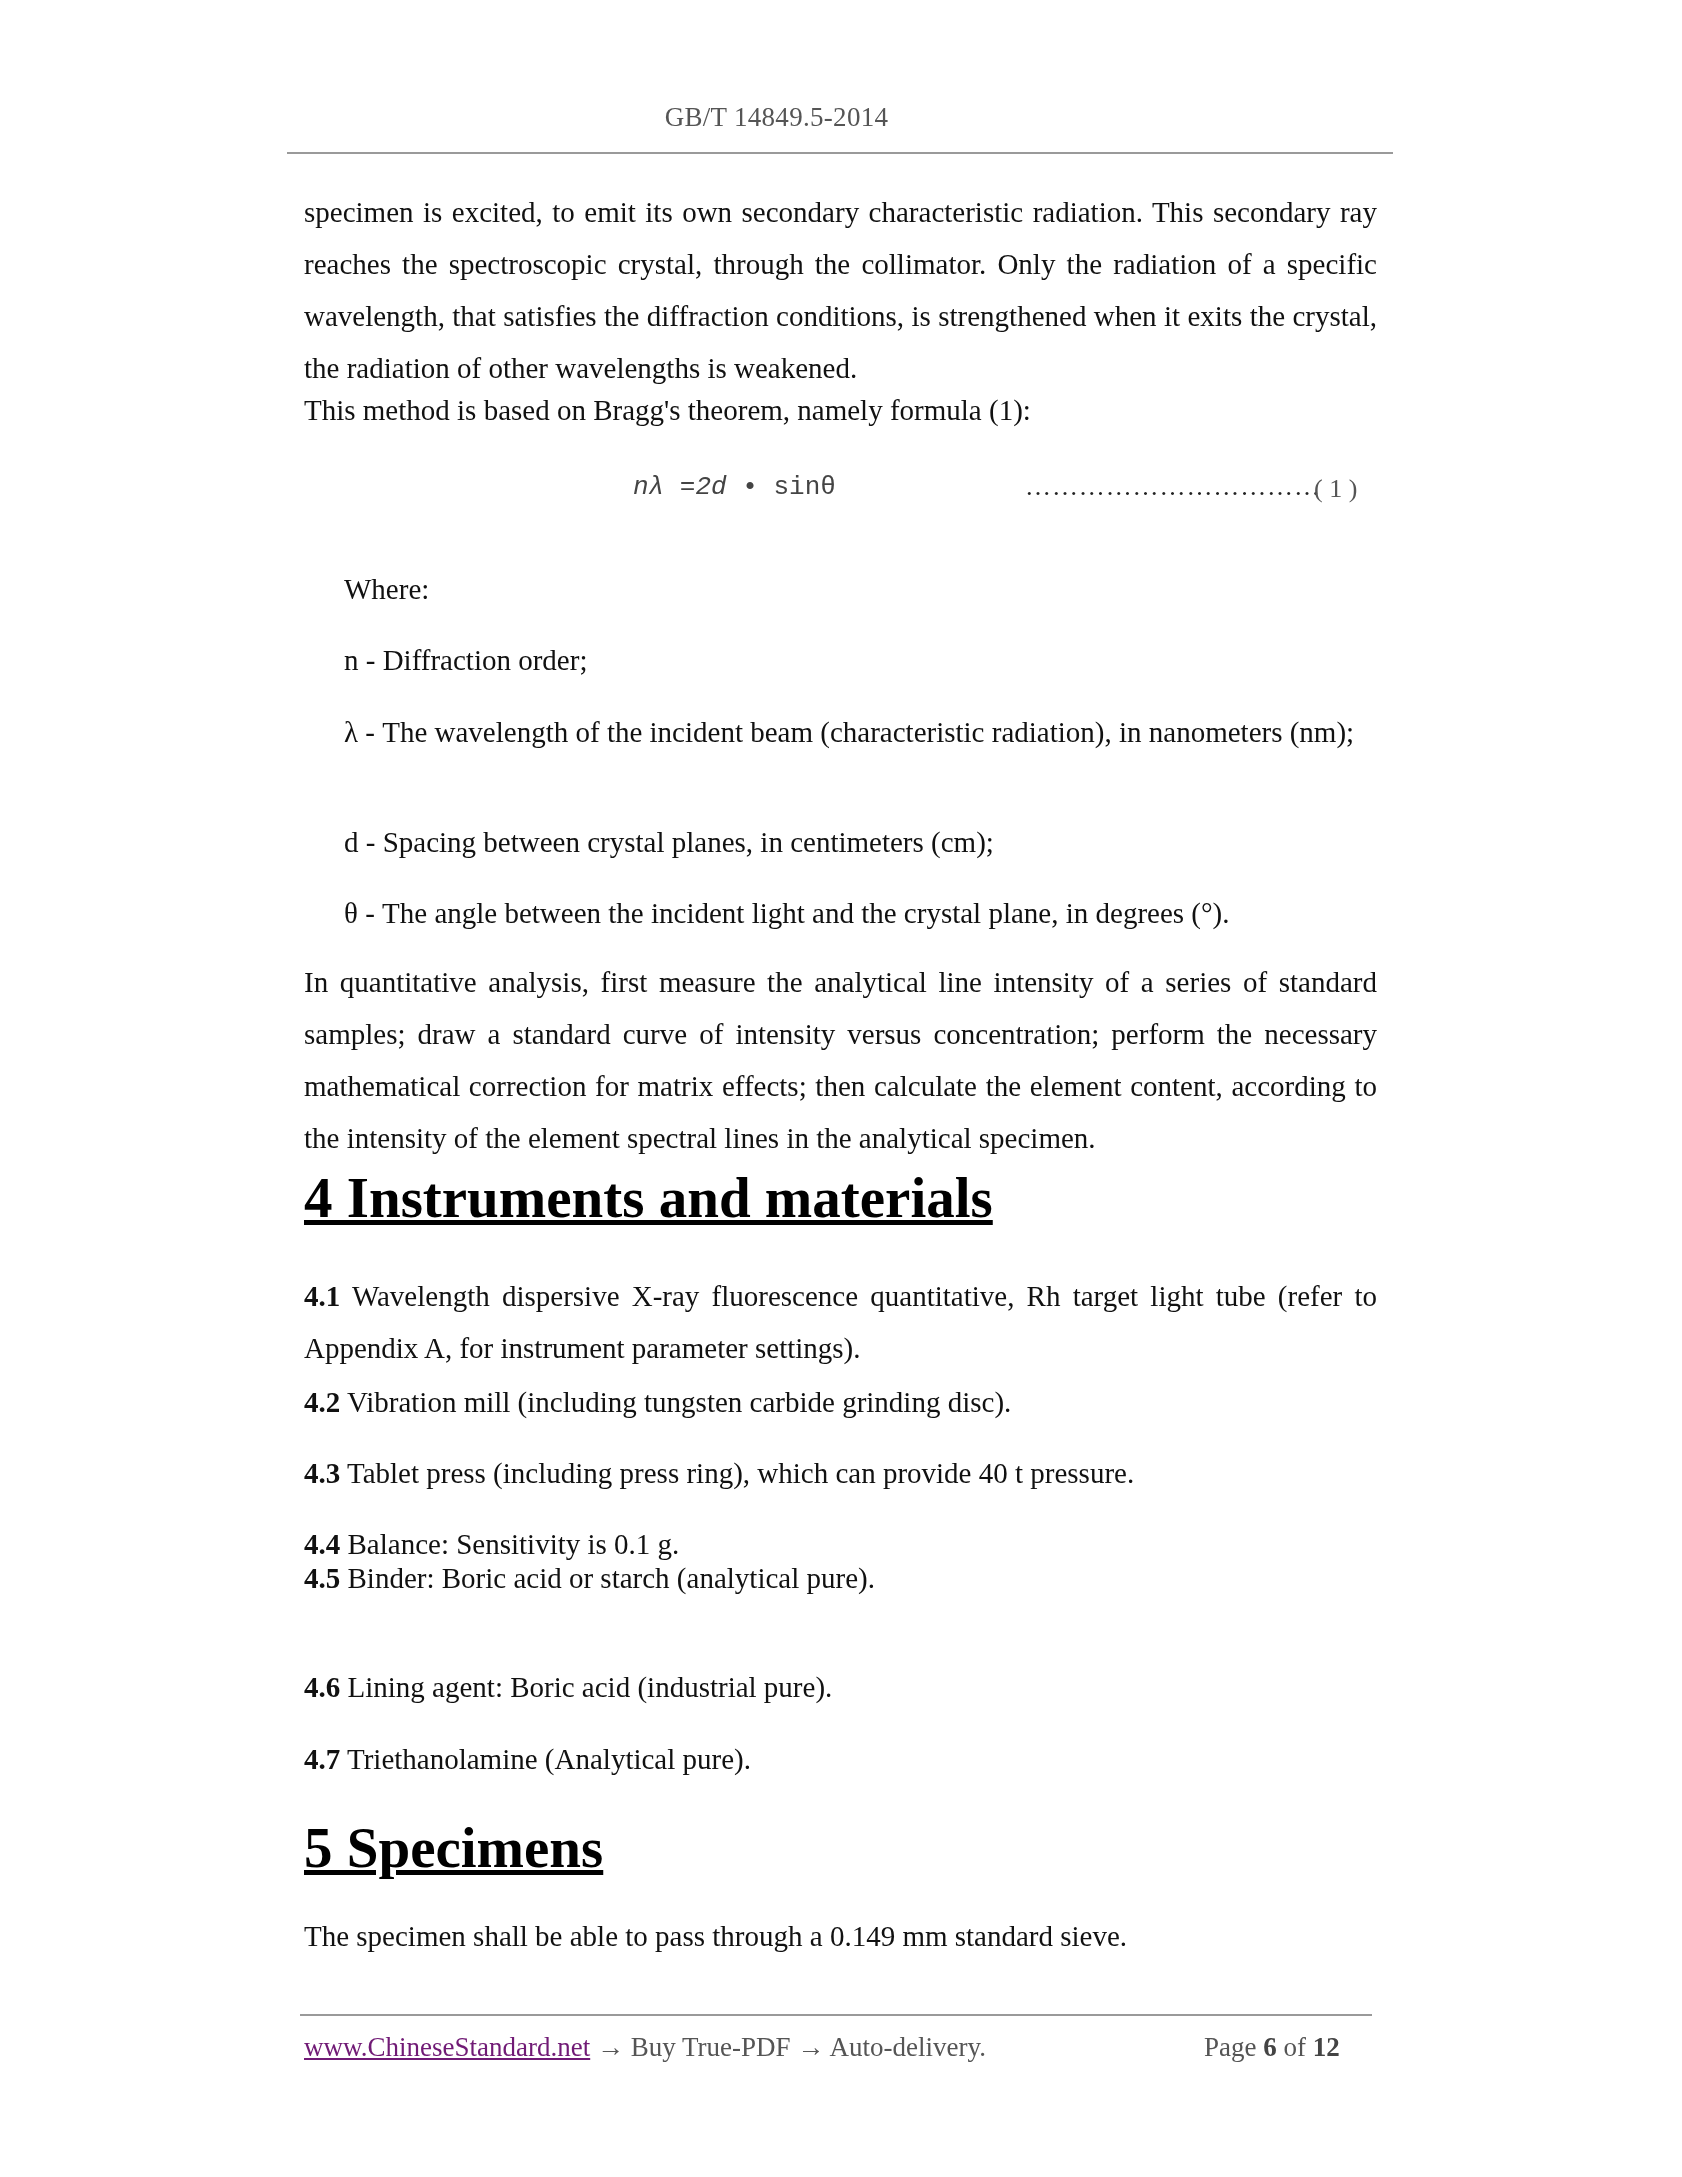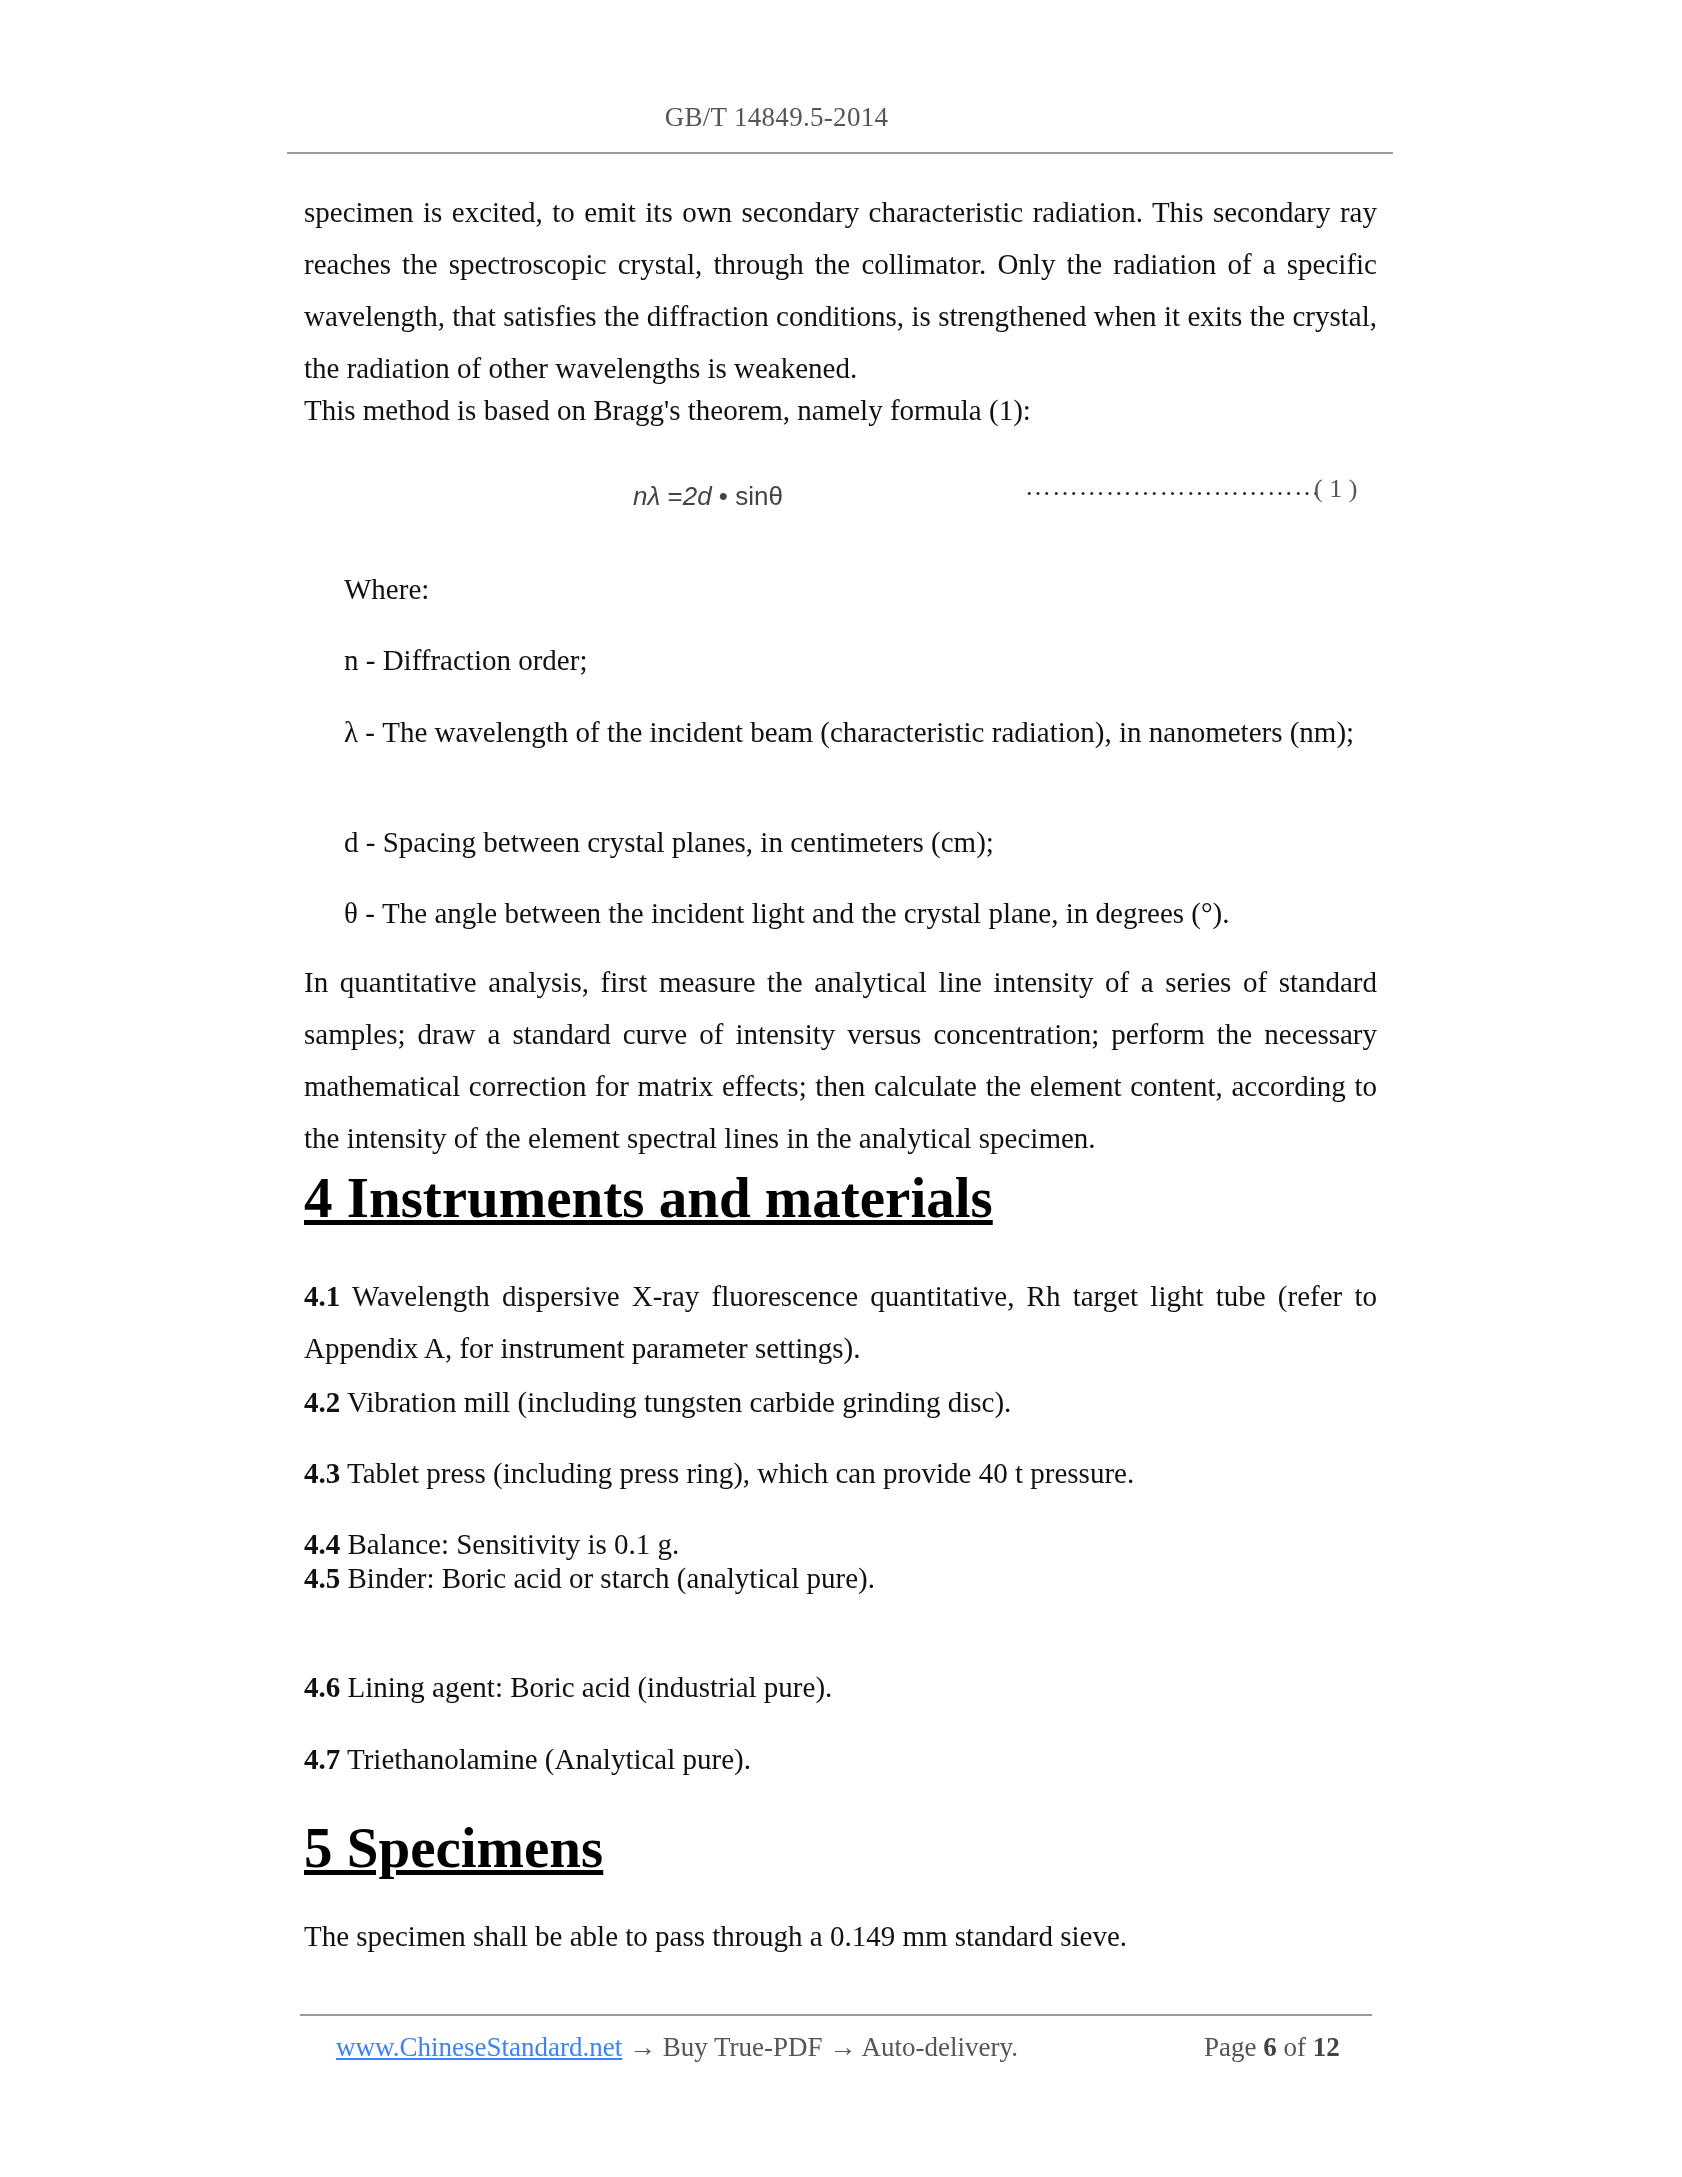--- a/index.html
+++ b/index.html
@@ -4,28 +4,28 @@
 <style>
   html, body { margin: 0; padding: 0; background: #ffffff; }
   body { width: 1683px; height: 2177px; position: relative; overflow: hidden;
          font-family: "Liberation Serif", "DejaVu Serif", serif; color: #111; }
   .abs { position: absolute; white-space: nowrap; }
   .header-title { left: 0; width: 1553px; text-align: center; top: 102px; font-size: 27px; color: #555; letter-spacing: 0.3px; }
   .rule { position: absolute; height: 1.7px; background: #9a9a9a; }
   .body-text { font-size: 29px; line-height: 52px; color: #111; }
   .para { position: absolute; left: 304px; width: 1073px; text-align: justify; text-align-last: left; white-space: normal; }
   .indent { left: 344px; width: 1033px; }
-  .formula { font-family: Liberation Sans, sans-serif; font-size: 26px; color: #444; font-style: italic; margin-top: 9px; }
+  .formula { font-family: Liberation Mono, monospace; font-size: 26px; color: #444; font-style: italic; }
   .formula .up { font-style: normal; }
   .dots { font-size: 26px; color: #222; letter-spacing: 0.9px; }
   .eqnum { font-size: 26px; color: #555; }
   .h2 { font-size: 57px; font-weight: bold; color: #000; text-decoration: underline; }
   .b { font-weight: bold; }
   .footer-text { font-size: 27px; color: #555; }
-  .footer-link { color: #3b82f6; text-decoration: underline; margin-left: 32px; }
+  .footer-link { color: #701a75; text-decoration: underline; }
   .footer-page b { color: #444; }
 </style>
 </head>
 <body>
 
 <div class="abs header-title">GB/T 14849.5-2014</div>
 <div class="rule" style="left:287px; top:152px; width:1106px;"></div>
 
 <div class="para body-text" style="top:186px;">specimen is excited, to emit its own secondary characteristic radiation. This secondary ray reaches the spectroscopic crystal, through the collimator. Only the radiation of a specific wavelength, that satisfies the diffraction conditions, is strengthened when it exits the crystal, the radiation of other wavelengths is weakened.</div>
 <div class="para body-text" style="top:384px;">This method is based on Bragg's theorem, namely formula (1):</div>

